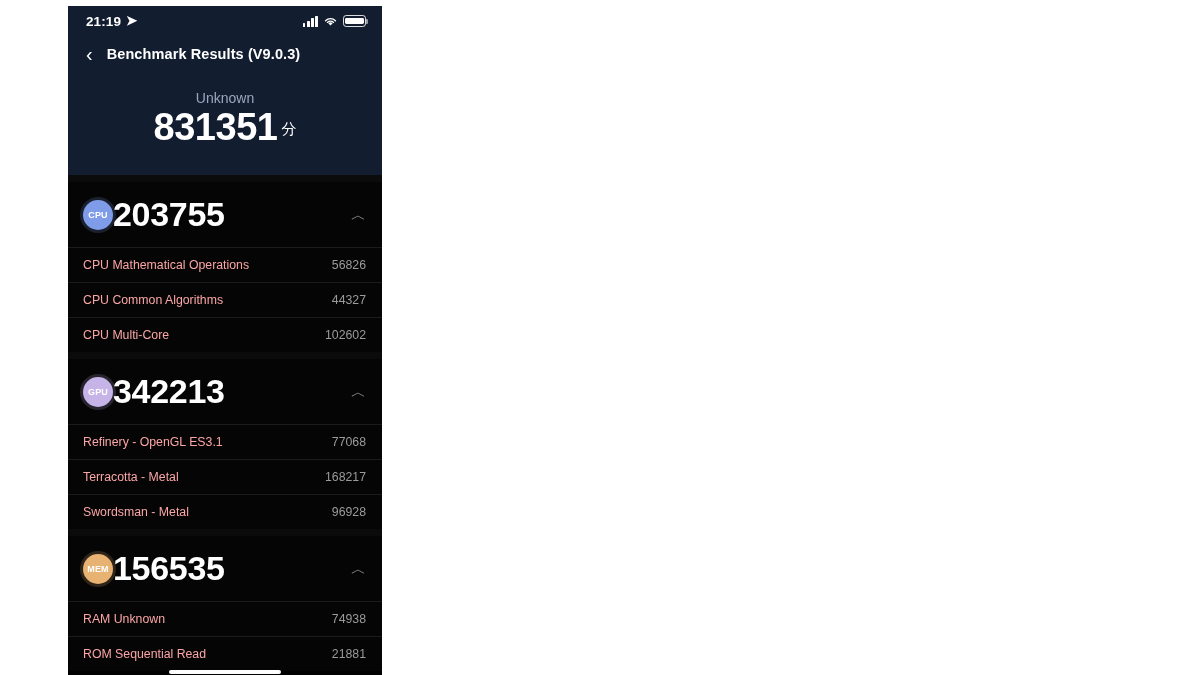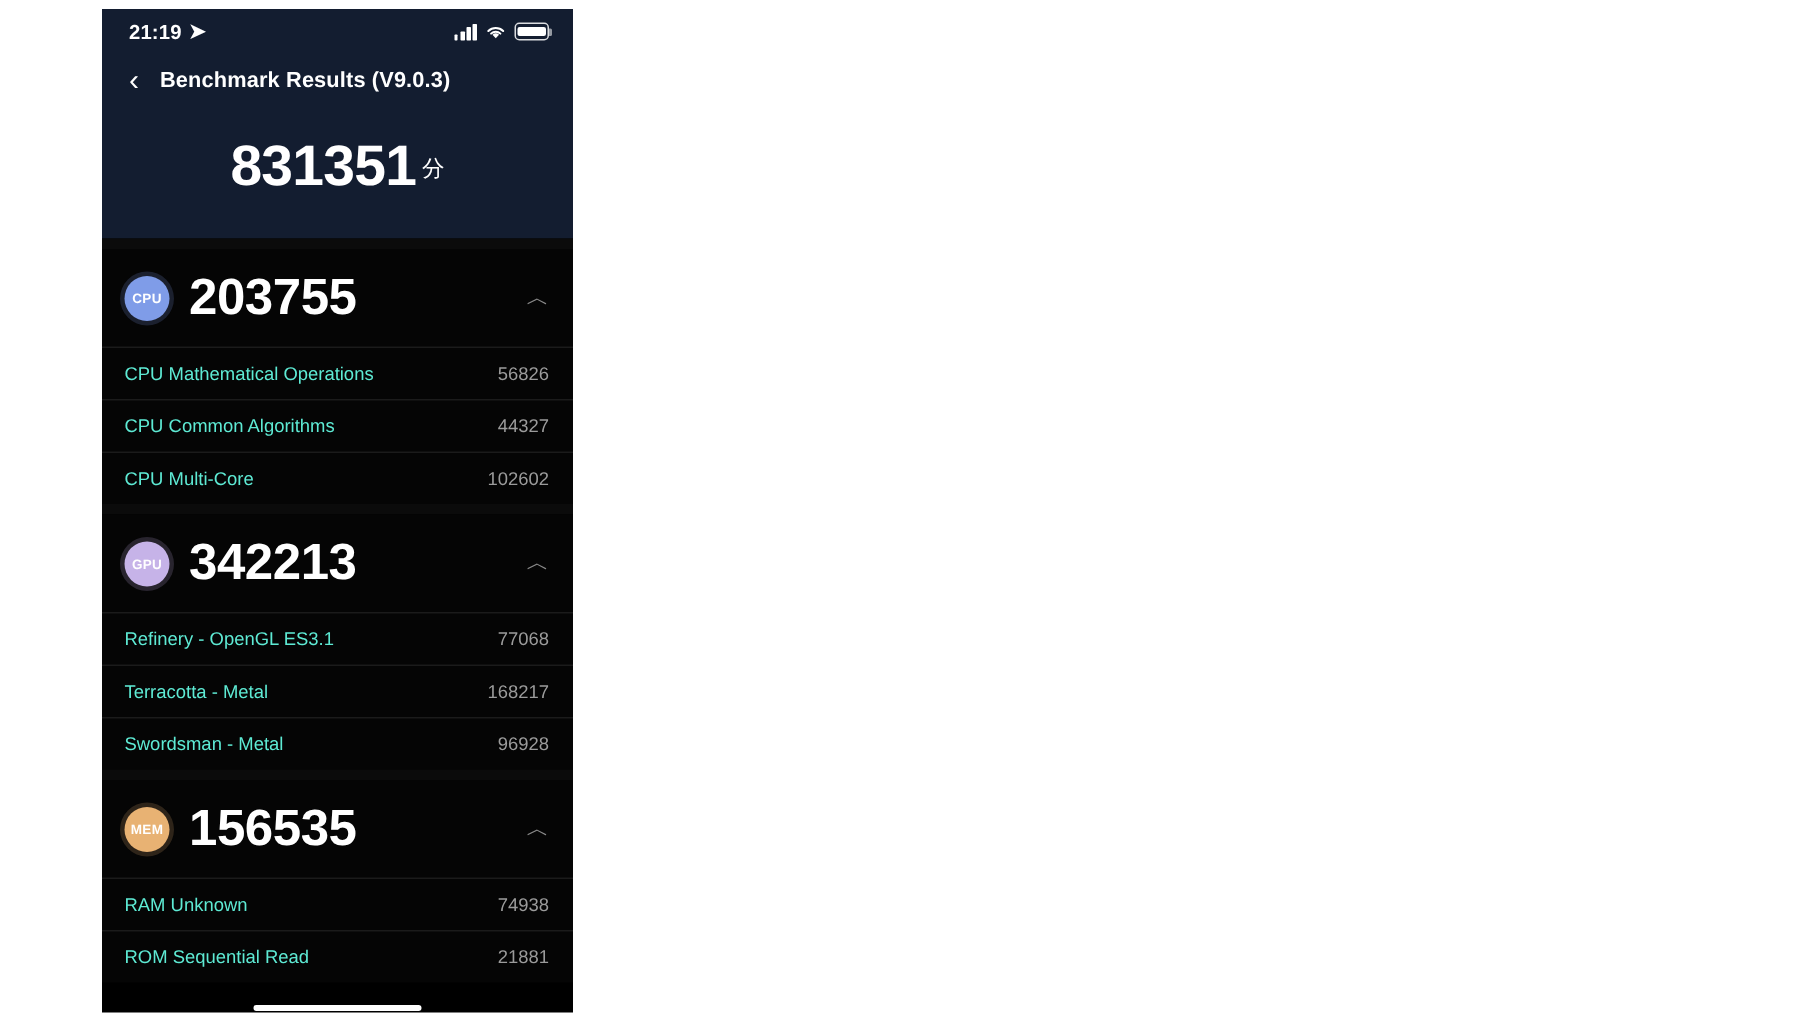--- a/index.html
+++ b/index.html
@@ -43,42 +43,42 @@
 
   .at-hero { text-align: center; padding-top: 18px; padding-bottom: 26px; }
   .at-hero-sub { font-size: 14px; color: #9aa6bd; font-weight: 400; }
   .at-hero-score { font-size: 38px; font-weight: 700; letter-spacing: -.5px; margin-top: 24px; }
   .at-hero-unit { font-size: 15px; font-weight: 400; margin-left: 4px; vertical-align: 6px; }
 
   .at-gap { height: 7px; background: #0b0b0b; }
 
   .at-section { background: #050505; }
   .at-sec-head {
-    display: flex; align-items: center; gap: 13px;
+    display: flex; align-items: center; 
     padding: 13px 16px 13px 15px; position: relative;
   }
   .badge {
     width: 30px; height: 30px; border-radius: 50%;
     display: flex; align-items: center; justify-content: center;
     font-size: 9px; font-weight: 700; color: #fff; letter-spacing: .2px;
     flex: 0 0 auto;
   }
   .badge.cpu { background: #7f9ce8; box-shadow: 0 0 0 3px rgba(127,156,232,.18); }
   .badge.gpu { background: #c6b3e8; box-shadow: 0 0 0 3px rgba(198,179,232,.18); text-align: right; }
   .badge.mem { background: #e8b273; box-shadow: 0 0 0 3px rgba(232,178,115,.18); }
   .at-sec-score { font-size: 34px; font-weight: 700; letter-spacing: -.3px; }
   .chev-up { margin-left: auto; color: #8a8a8a; font-size: 15px; line-height: 1; }
 
   .at-row {
     display: flex; align-items: center; justify-content: space-between;
     padding: 0 16px 0 15px; height: 35px;
     border-top: 1px solid #1b1b1b;
     font-size: 12.3px;
   }
-  .at-row-label { color: #5eead4; }
+  .at-row-label { color: #fca5a5; }
   .at-row-value { color: #9b9b9b; font-size: 12.3px; }
   .home-bar {
     position: absolute; left: 50%; transform: translateX(-50%);
     bottom: 7px; width: 112px; height: 4.5px; border-radius: 3px; background: #fff;
   }
 </style>
 </head>
 <body>
 
 <div class="stage">
@@ -106,20 +106,21 @@
           <span class="batt">
               <i></i>
             </span>
         </div>
       </div>
       <div class="at-navbar">
         <span class="at-back">‹</span>
         <span class="at-title">Benchmark Results (V9.0.3)</span>
       </div>
       <div class="at-hero">
+        <div class="at-hero-sub">Unknown</div>
         <div>
           <span class="at-hero-score">831351</span><span class="at-hero-unit">分</span>
         </div>
       </div>
     </div>
 
     <div class="at-gap"></div>
 
     <div class="at-section">
       <div class="at-sec-head">

